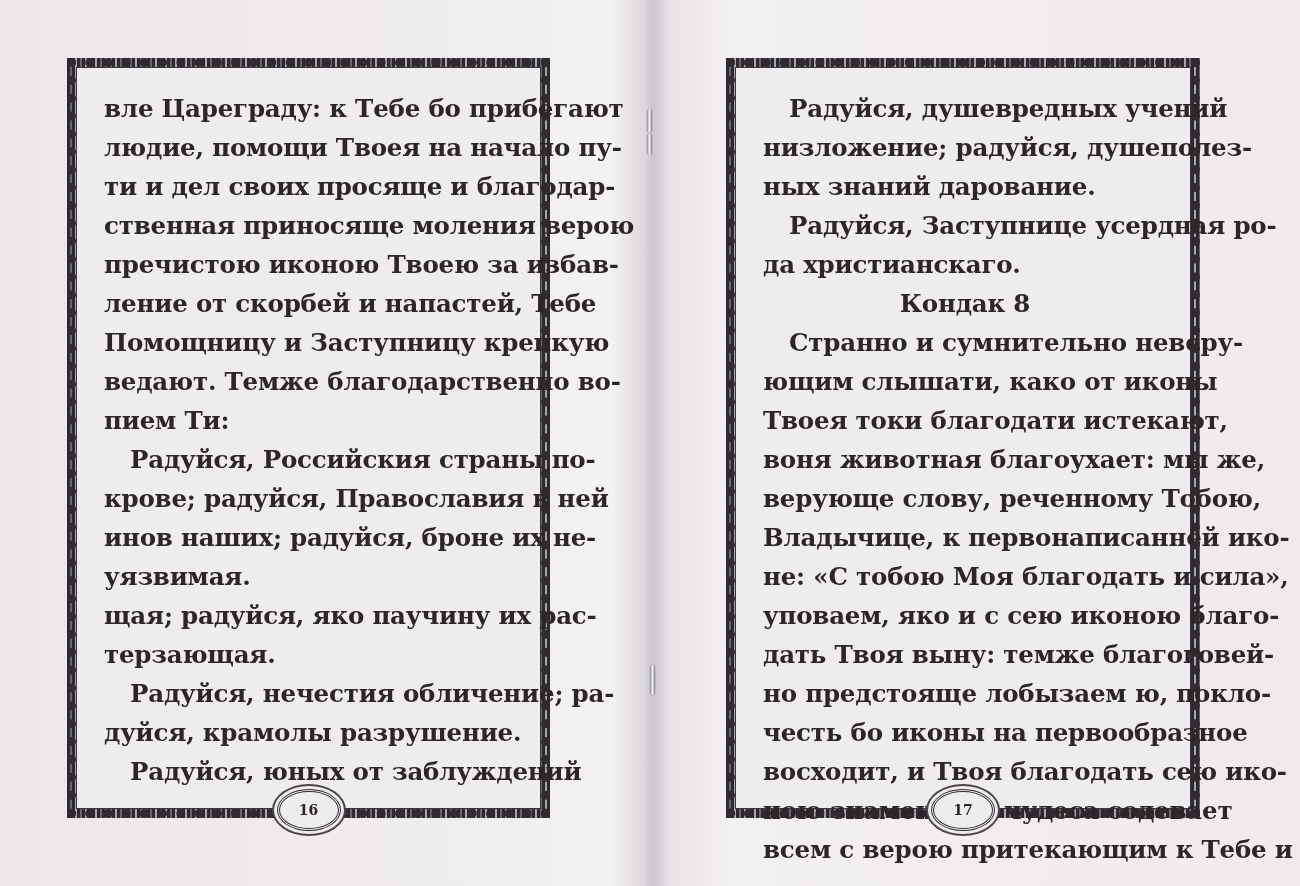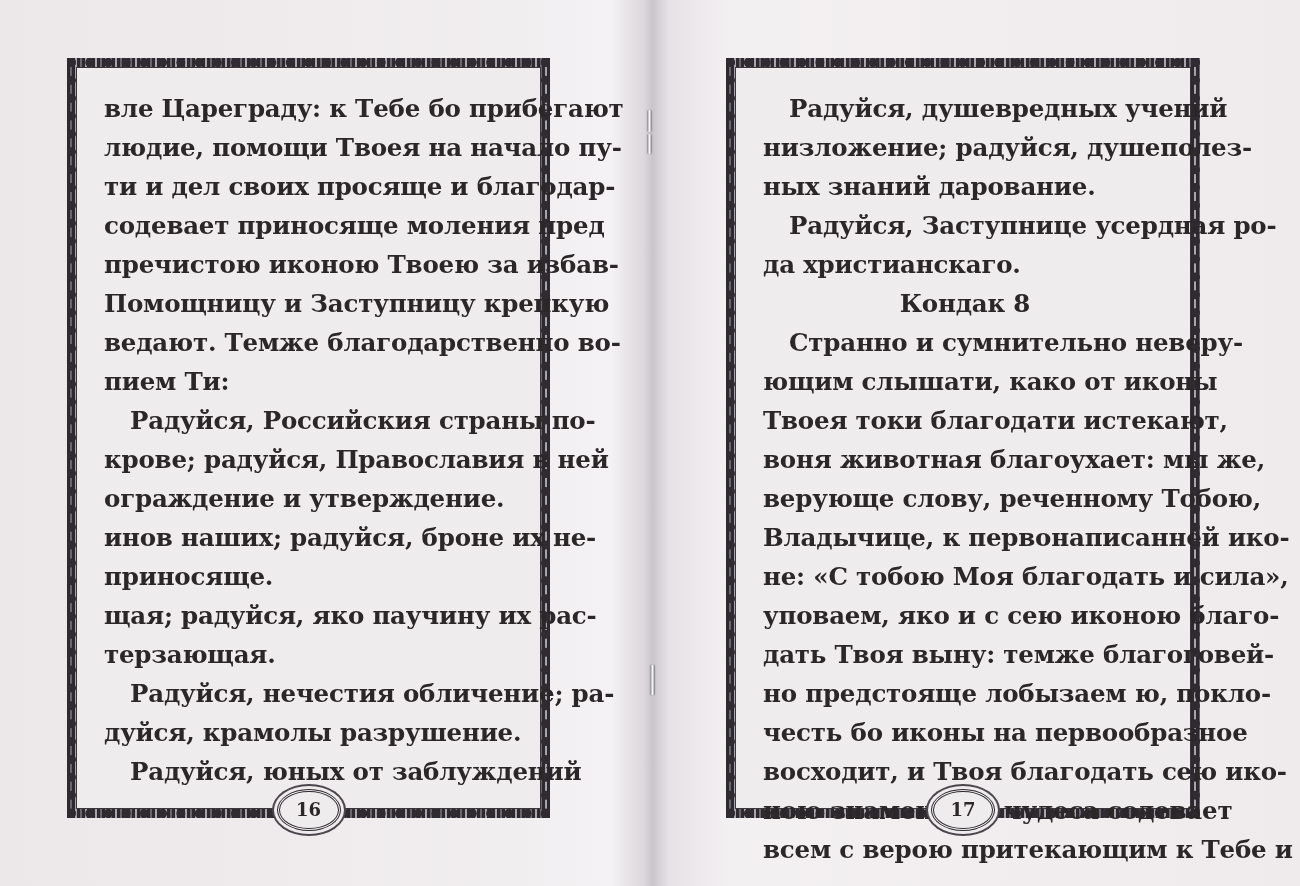--- a/index.html
+++ b/index.html
@@ -43,47 +43,47 @@
   .line { display: block; white-space: nowrap; text-align: justify; text-align-last: justify; }
   .line.last { text-align-last: left; }
   .line.indent { padding-left: 26px; }
   .heading { display: block; text-align: left; text-align-last: center; white-space: nowrap; }
   .page-number {
     position: absolute; bottom: -22px; left: 50%; transform: translateX(-50%);
     width: 58px; height: 36px; border-radius: 50%;
     background: #efecee;
     border: 3px double #2d2a2f;
     box-shadow: 0 0 0 3px #efecee, 0 0 0 5px #4a464c;
-    font-weight: bold; font-size: 18px; line-height: 36px; text-align: center;
+    font-weight: bold; font-size: 14px; line-height: 36px; text-align: center;
     color: #2b2728;
   }
 </style>
 </head>
 <body>
 
 <div class="spread">
   <div class="staple" style="left:647px; top:110px; height:22px;"></div>
   <div class="staple" style="left:647px; top:134px; height:20px;"></div>
   <div class="staple" style="left:650px; top:665px; height:30px;"></div>
 
   <div class="page-frame left">
     <div class="text" id="left-text">
         <span class="line">вле Цареграду: к Тебе бо прибегают</span>
         <span class="line">людие, помощи Твоея на начало пу-</span>
         <span class="line">ти и дел своих просяще и благодар-</span>
-        <span class="line">содевает приносяще моления пред</span>
+        <span class="line">ственная приносяще моления верою</span>
         <span class="line">пречистою иконою Твоею за избав-</span>
+        <span class="line">ление от скорбей и напастей, Тебе</span>
         <span class="line">Помощницу и Заступницу крепкую</span>
         <span class="line">ведают. Темже благодарственно во-</span>
         <span class="line last">пием Ти:</span>
         <span class="line indent">Радуйся, Российския страны по-</span>
         <span class="line">крове; радуйся, Православия в ней</span>
-        <span class="line last">ограждение и утверждение.</span>
         <span class="line">инов наших; радуйся, броне их не-</span>
-        <span class="line last">приносяще.</span>
+        <span class="line last">уязвимая.</span>
         <span class="line">щая; радуйся, яко паучину их рас-</span>
         <span class="line last">терзающая.</span>
         <span class="line indent">Радуйся, нечестия обличение; ра-</span>
         <span class="line last">дуйся, крамолы разрушение.</span>
         <span class="line indent">Радуйся, юных от заблуждений</span>
       </div>
     <div class="page-number">16</div>
   </div>
 
   <div class="page-frame right">

